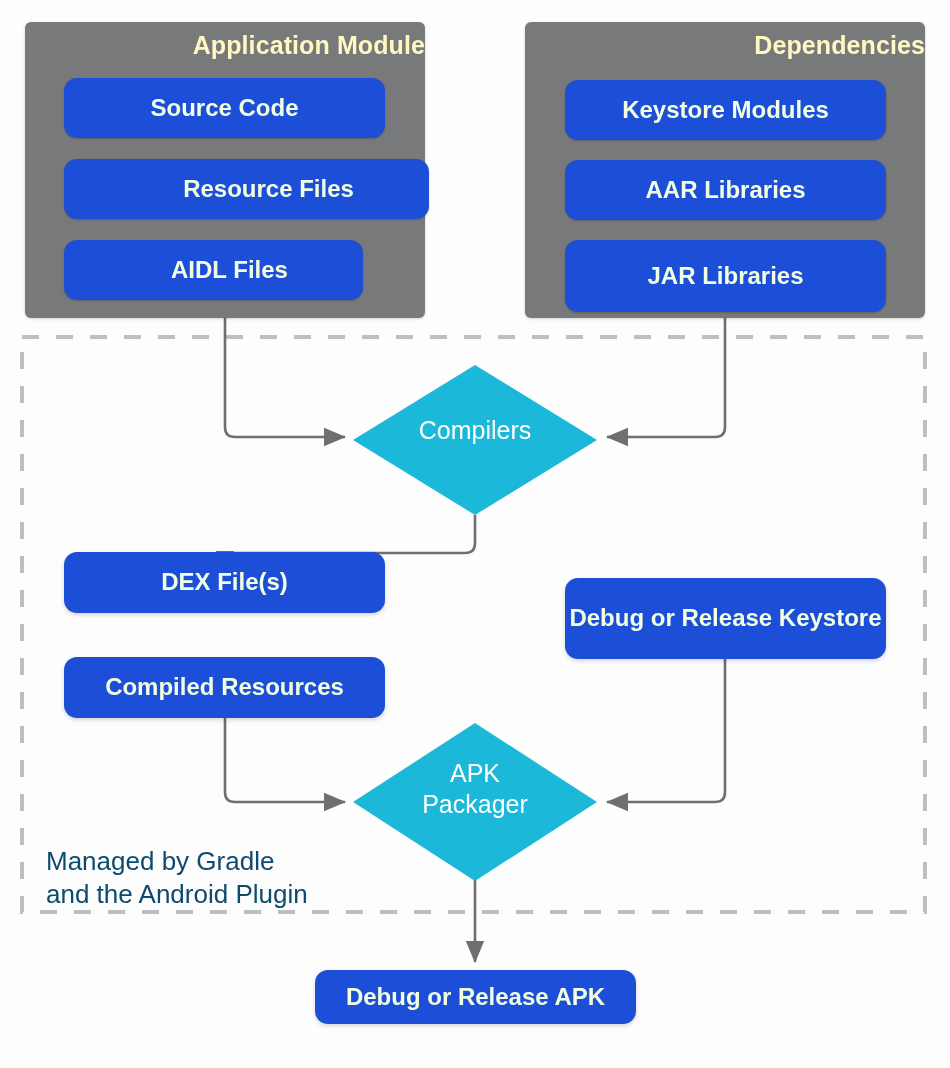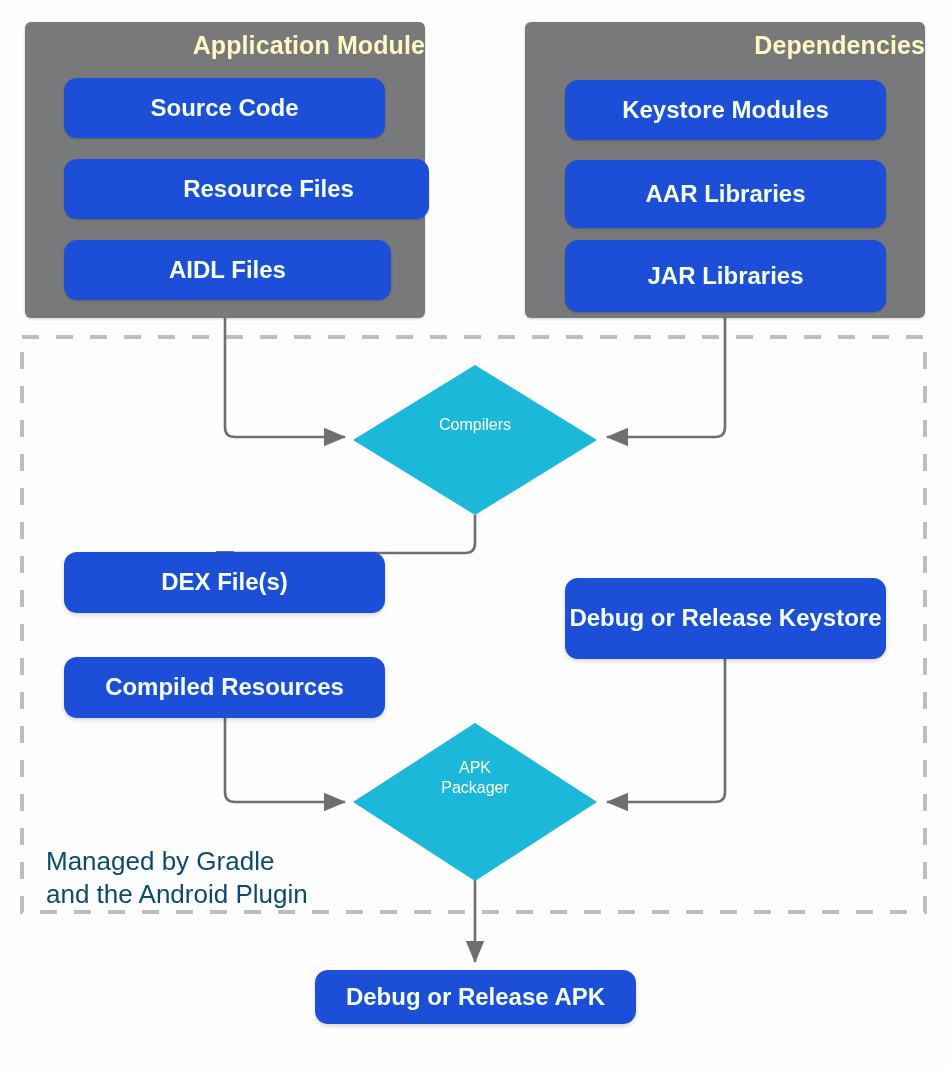--- a/index.html
+++ b/index.html
@@ -62,21 +62,21 @@
     box-shadow: 0 1px 2px rgba(0,0,0,0.22);
   }
   .green-box.shadowed {
     box-shadow: 0 2px 4px rgba(0,0,0,0.16);
   }
   
   .diamond-label {
     position: absolute;
     text-align: center;
     color: #ffffff;
-    font-size: 16px;
+    font-size: 25px;
     font-weight: normal;
     line-height: 1.22;
     pointer-events: none;
     white-space: pre-line;
   }
   
   .region-note {
     position: absolute;
     color: #0c4a6e;
     font-size: 26px;
@@ -113,27 +113,27 @@
     <polygon points="475,365 597,440 475,515 353,440" fill="#1cb8d9"></polygon>
 
     <polygon points="475,723 597,802 475,881 353,802" fill="#1cb8d9"></polygon>
   </svg>
 
   <div class="group-box" style="left:25px; top:22px; width:400px; height:296px;">
     <div class="group-title">Application Module</div>
   </div>
   <div class="green-box" style="left:64px; top:78px; width:321px; height:60px;">Source Code</div>
   <div class="green-box" style="left:64px; top:159px; width:321px; height:60px;padding-left:44px;">Resource Files</div>
-  <div class="green-box" style="left:64px; top:240px; width:327px; height:60px;">AIDL Files</div>
+  <div class="green-box" style="left:64px; top:240px; width:267px; height:60px;padding-left:32px;">AIDL Files</div>
 
   <div class="group-box" style="left:525px; top:22px; width:400px; height:296px;">
     <div class="group-title">Dependencies</div>
   </div>
   <div class="green-box" style="left:565px; top:80px; width:321px; height:60px;">Keystore Modules</div>
-  <div class="green-box" style="left:565px; top:160px; width:321px; height:68px;">AAR Libraries</div>
+  <div class="green-box" style="left:565px; top:160px; width:321px; height:60px;">AAR Libraries</div>
   <div class="green-box" style="left:565px; top:240px; width:321px; height:72px;">JAR Libraries</div>
 
   <div class="diamond-label" style="left:355px; top:415px; width:240px;">Compilers</div>
 
   <div class="green-box shadowed" style="left:64px; top:552px; width:321px; height:61px;">DEX File(s)</div>
   <div class="green-box shadowed" style="left:64px; top:657px; width:321px; height:61px;">Compiled Resources</div>
   <div class="green-box shadowed" style="left:565px; top:578px; width:321px; height:81px;">Debug or Release
 Keystore</div>
 
   <div class="diamond-label" style="left:355px; top:758px; width:240px;">APK

